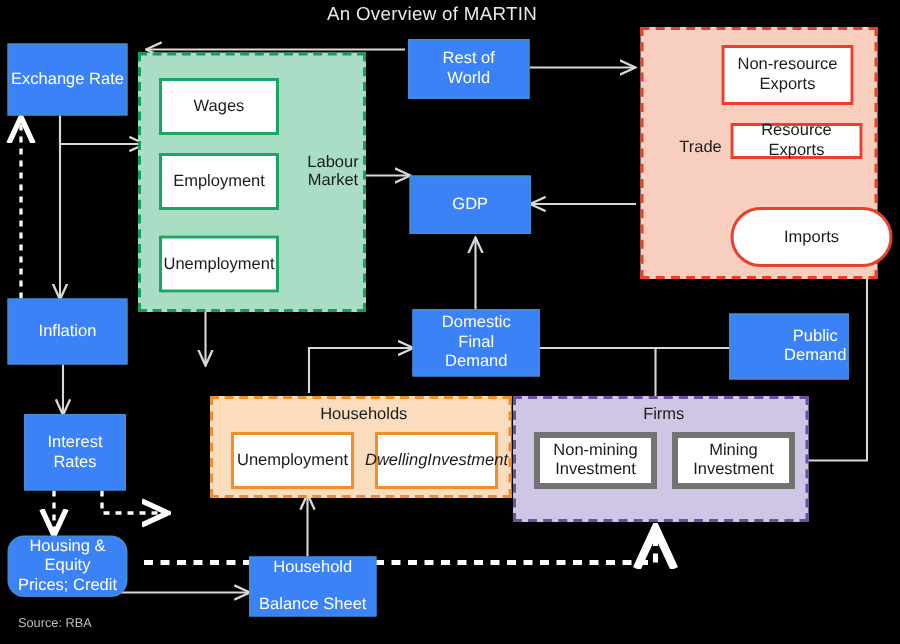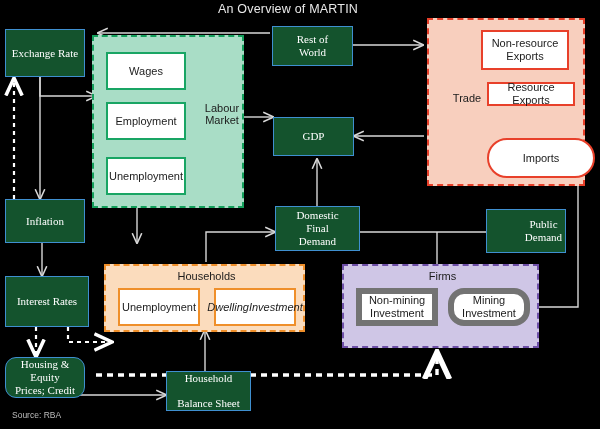--- a/index.html
+++ b/index.html
@@ -9,32 +9,32 @@
 
   .title{position:absolute;left:0;top:0;width:576px;text-align:center;
          color:#e9e9e9;font-size:12.5px;letter-spacing:.2px;}
 
   .panel{position:absolute;box-sizing:border-box;}
   .panel .panel-label{position:absolute;font-size:11px;color:#1b1b1b;text-align:center;}
 
   .node{position:absolute;box-sizing:border-box;display:flex;align-items:center;
         justify-content:center;text-align:center;line-height:1.18;}
 
-  .blue{background:#14532d;color:#ffffff;font-size:11px;border:1px solid #3f8fd0;font-family:Liberation Serif, serif;}
+  .blue{background:#3b82f6;color:#ffffff;font-size:11px;border:1px solid #3f8fd0;}
   .white{background:#ffffff;color:#1b1b1b;font-size:11px;}
 
   .p-labour{background:#a9ddc6;border:2px dashed #14a05c;}
   .p-trade{background:#f8cfbe;border:2px dashed #e8402a;}
-  .p-house{background:#fbdcbd;border:2px dashed #ef8f2a;}
+  .p-house{background:#fbdcbd;border:2px dashed #ef8f2a;margin-left:36px;}
   .p-firms{background:#cfc6e6;border:2px dashed #6e4fa8;}
 
   .w-green{border:2px solid #19a564;}
   .w-red{border:2px solid #e8402a;}
   .w-orange{border:2px solid #ef8f2a;}
-  .w-purple{border:6px solid #737373;}
+  .w-purple{border:4px solid #737373;}
 
   .source{position:absolute;left:12px;top:410px;font-size:8.5px;color:#bdbdbd;}
 </style>
 </head>
 <body>
 
 <div id="stage">
 
   <div class="title" style="top:2px">An Overview of MARTIN</div>
 
@@ -139,31 +139,31 @@
       <span>Investment</span>
     </div>
   </div>
 
   <div class="panel p-firms" style="left:342px;top:264px;width:197px;height:84px;">
     <div class="panel-label" style="left:0;top:4px;width:197px;">Firms</div>
     <div class="node white w-purple" style="left:12px;top:22px;width:82px;height:38px;flex-direction:column;">
       <span>Non-mining</span>
       <span>Investment</span>
     </div>
-    <div class="node white w-purple" style="left:104px;top:22px;width:82px;height:38px;flex-direction:column;border-radius:16px;">
+    <div class="node white w-purple" style="left:104px;top:22px;width:82px;height:38px;flex-direction:column;">
       <span>Mining</span>
       <span>Investment</span>
     </div>
   </div>
 
   <div class="node blue" style="left:5px;top:29px;width:80px;height:48px;">Exchange Rate</div>
 
   <div class="node blue" style="left:5px;top:199px;width:80px;height:44px;">Inflation</div>
 
-  <div class="node blue" style="left:5px;top:276px;width:84px;height:51px;">Interest Rates</div>
+  <div class="node blue" style="left:16px;top:276px;width:68px;height:51px;">Interest Rates</div>
 
   <div class="node blue" style="left:5px;top:357px;width:80px;height:41px;flex-direction:column;border-radius:11px;">
     <span>Housing &amp; Equity</span>
     <span>Prices; Credit</span>
   </div>
 
   <div class="node blue" style="left:166px;top:371px;width:85px;height:40px;flex-direction:column;gap:12px;">
     <span>Household</span>
     <span>Balance Sheet</span>
   </div>

